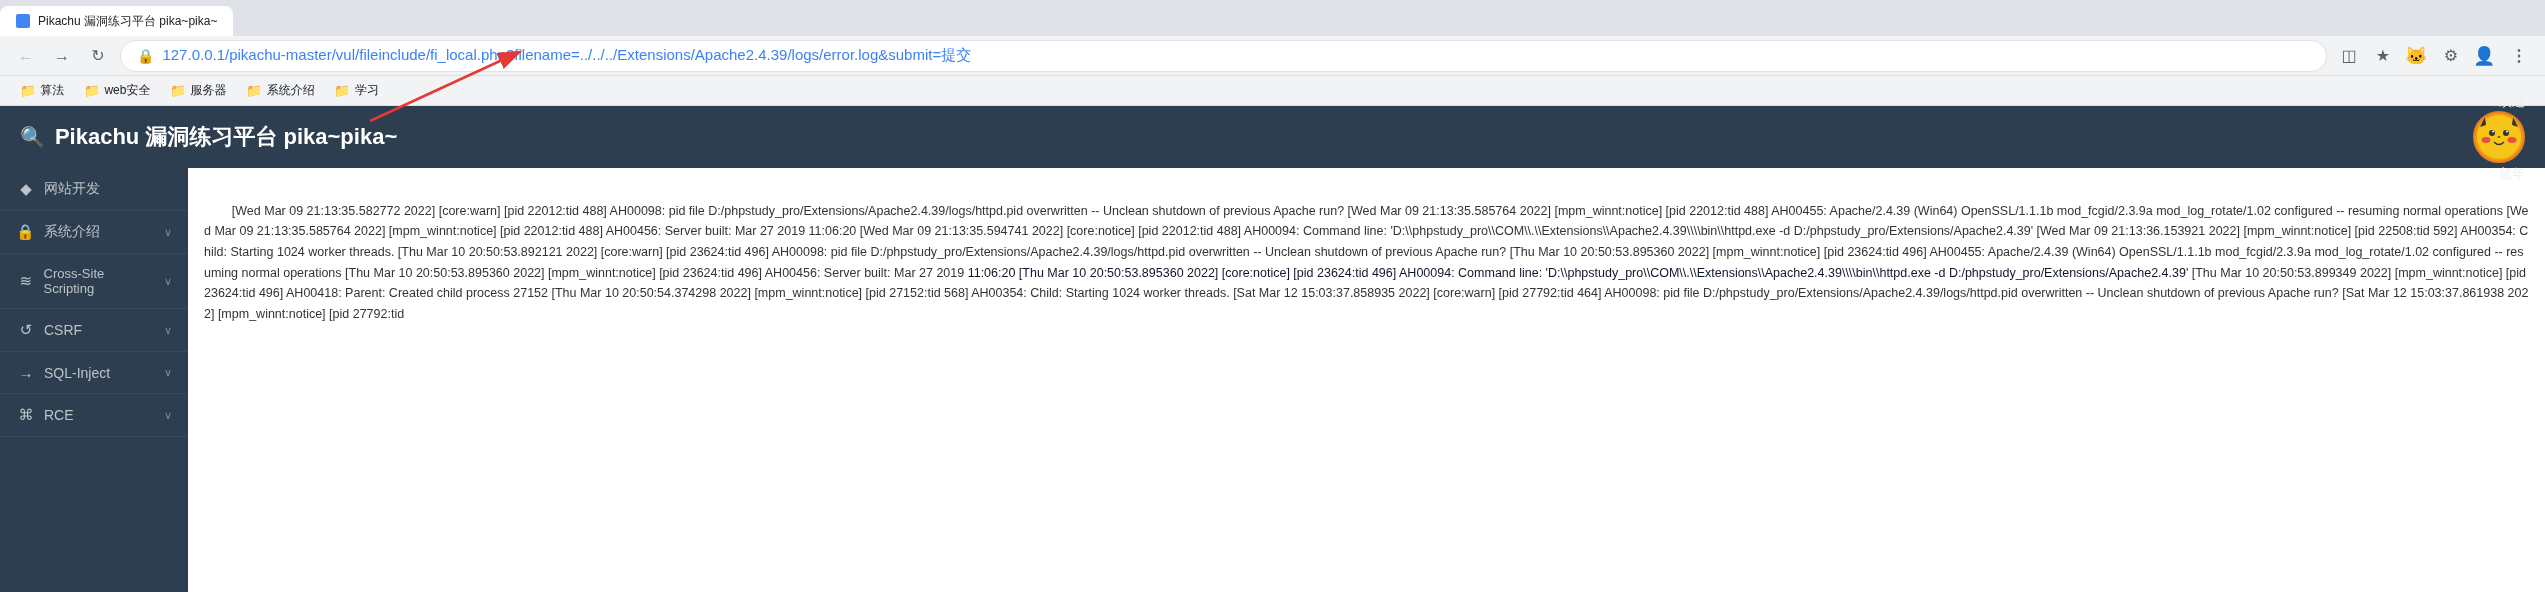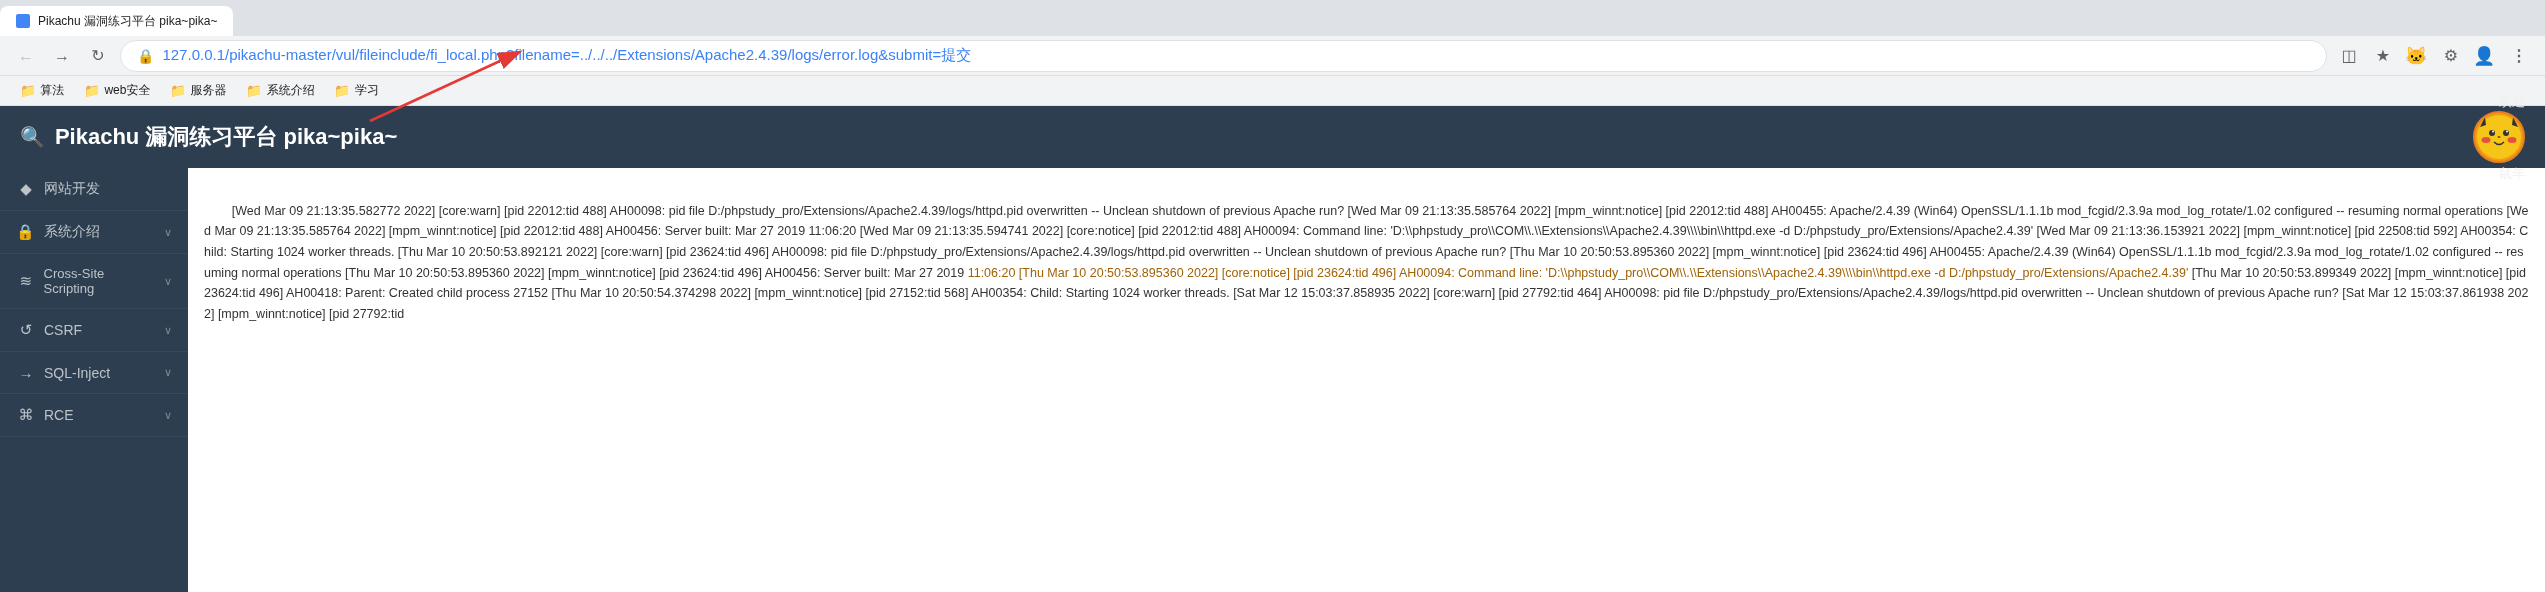--- a/index.html
+++ b/index.html
@@ -206,21 +206,21 @@
 
     .log-text {
       white-space: pre-wrap;
       word-break: break-all;
       font-size: 12.5px;
       color: #333;
       line-height: 1.65;
     }
 
     .log-text .highlight {
-      color: #a16207;
+      color: #0f172a;
     }
 
     .welcome-text {
       font-size: 13px;
       color: #f0f0f0;
       text-align: center;
       margin-top: 2px;
     }
   </style>
 </head>

